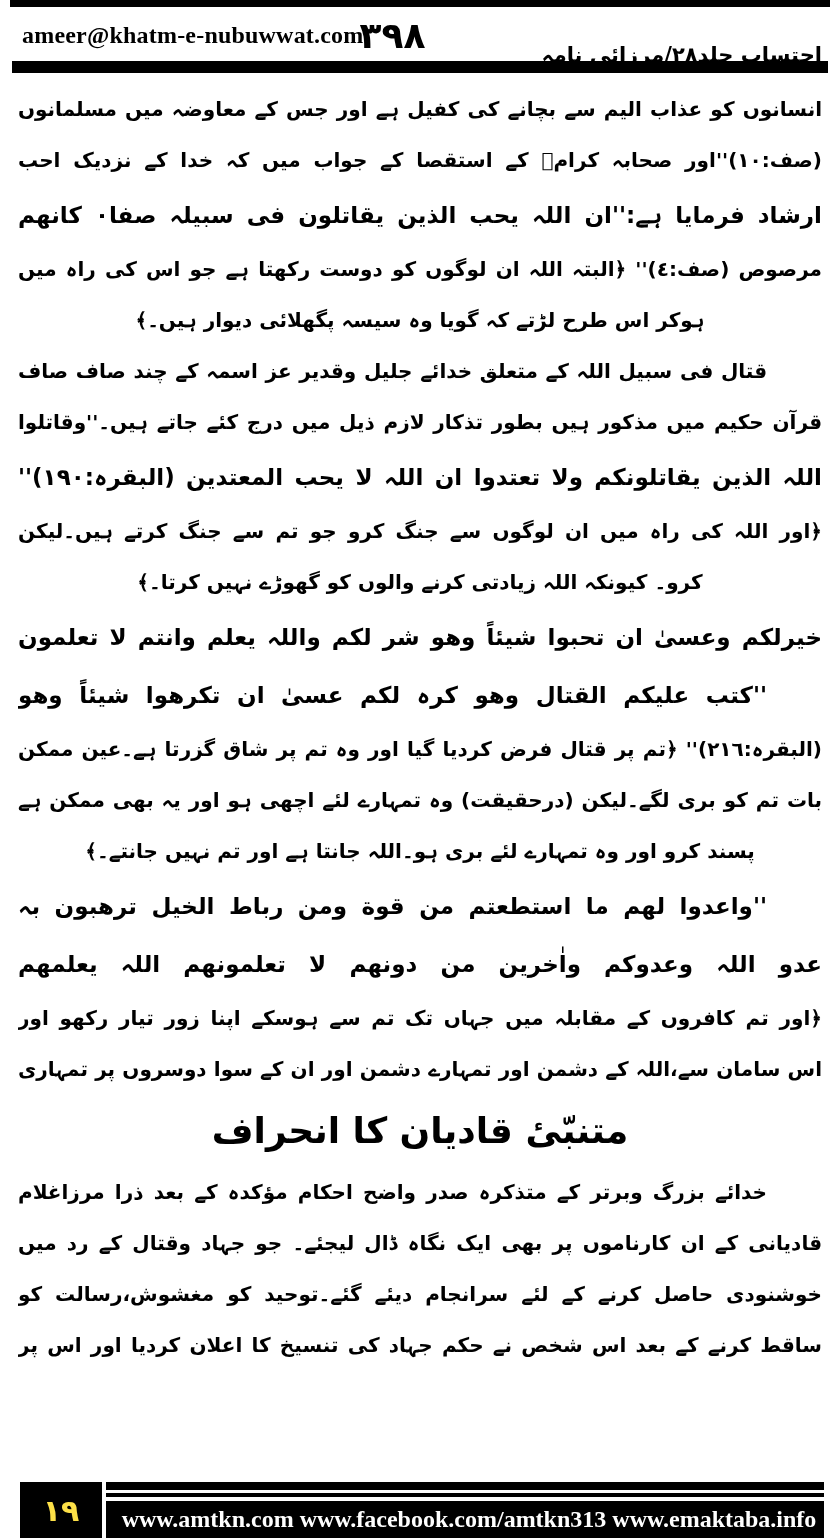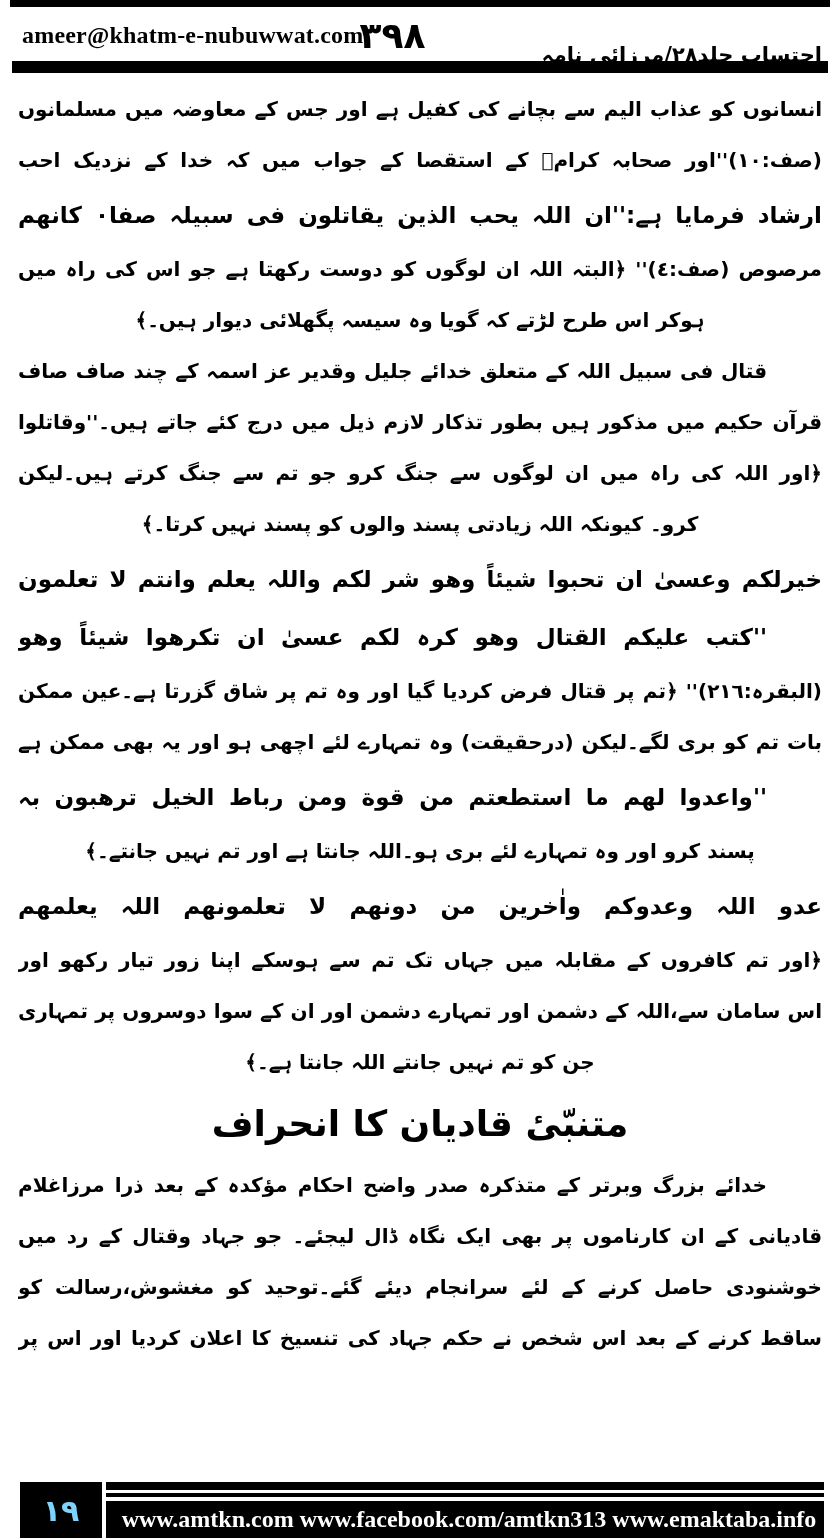--- a/index.html
+++ b/index.html
@@ -46,21 +46,21 @@
   .heading{
     height:72px;line-height:72px;text-align:center;
     font-size:36px;font-weight:bold;
   }
   
   .footer{
     position:absolute;left:20px;right:16px;bottom:2px;height:56px;
     display:flex;align-items:stretch;
   }
   .badge{
-    width:82px;background:#000;color:#7dd3fc;
+    width:82px;background:#000;color:#fde047;
     display:flex;align-items:center;justify-content:center;
     font-size:30px;font-weight:bold;direction:rtl;
   }
   .bar{flex:1;display:flex;flex-direction:column;margin-left:4px;}
   .bar .s1{height:8px;background:#000;}
   .bar .s2{height:3px;background:#fff;}
   .bar .s3{height:4px;background:#000;}
   .bar .s4{height:4px;background:#fff;}
   .bar .urls{
     flex:1;background:#000;color:#fff;text-align:center;
@@ -85,32 +85,32 @@
   <div class="rule"></div>
 
   <div class="content">
     <div class="line urdu fill">انسانوں کو عذاب الیم سے بچانے کی کفیل ہے اور جس کے معاوضہ میں مسلمانوں کو جنت کا وعدہ</div>
     <div class="line urdu fill">(صف:١٠)''اور صحابہ کرامؓ کے استقصا کے جواب میں کہ خدا کے نزدیک احب الاعمال کیا ہے۔</div>
     <div class="line arabic fill">ارشاد فرمایا ہے:''ان اللہ یحب الذین یقاتلون فی سبیلہ صفا۰ کانھم بنیان</div>
     <div class="line urdu fill">مرصوص (صف:٤)'' ﴿البتہ اللہ ان لوگوں کو دوست رکھتا ہے جو اس کی راہ میں صف بصف</div>
     <div class="line urdu center">ہوکر اس طرح لڑتے کہ گویا وہ سیسہ پگھلائی دیوار ہیں۔﴾</div>
     <div class="line urdu fill indent">قتال فی سبیل اللہ کے متعلق خدائے جلیل وقدیر عز اسمہ کے چند صاف صاف احکام جو</div>
     <div class="line urdu fill">قرآن حکیم میں مذکور ہیں بطور تذکار لازم ذیل میں درج کئے جاتے ہیں۔''وقاتلوا فی سبیل</div>
+    <div class="line arabic fill">اللہ الذین یقاتلونکم ولا تعتدوا ان اللہ لا یحب المعتدین (البقرہ:١٩٠)''</div>
     <div class="line urdu fill">﴿اور اللہ کی راہ میں ان لوگوں سے جنگ کرو جو تم سے جنگ کرتے ہیں۔لیکن (کسی پر) زیادتی نہ</div>
-    <div class="line urdu center">کرو۔ کیونکہ اللہ زیادتی پسند والوں کو پسند نہیں کرتا۔﴾</div>
+    <div class="line urdu center">کرو۔ کیونکہ اللہ زیادتی کرنے والوں کو گھوڑے نہیں کرتا۔﴾</div>
     <div class="line arabic fill">خیرلکم وعسیٰ ان تحبوا شیئاً وھو شر لکم واللہ یعلم وانتم لا تعلمون</div>
     <div class="line arabic fill indent">''کتب علیکم القتال وھو کرہ لکم عسیٰ ان تکرھوا شیئاً وھو</div>
     <div class="line urdu fill">(البقرہ:٢١٦)'' ﴿تم پر قتال فرض کردیا گیا اور وہ تم پر شاق گزرتا ہے۔عین ممکن ہے کہ ایک</div>
     <div class="line urdu fill">بات تم کو بری لگے۔لیکن (درحقیقت) وہ تمہارے لئے اچھی ہو اور یہ بھی ممکن ہے کہ تم کسی بات کو</div>
+    <div class="line urdu center">پسند کرو اور وہ تمہارے لئے بری ہو۔اللہ جانتا ہے اور تم نہیں جانتے۔﴾</div>
     <div class="line arabic fill indent">''واعدوا لھم ما استطعتم من قوة ومن رباط الخیل ترھبون بہ</div>
-    <div class="line urdu center">پسند کرو اور وہ تمہارے لئے بری ہو۔اللہ جانتا ہے اور تم نہیں جانتے۔﴾</div>
     <div class="line arabic fill">عدو اللہ وعدوکم واٰخرین من دونھم لا تعلمونھم اللہ یعلمھم (انفال:٦٠)''</div>
     <div class="line urdu fill">﴿اور تم کافروں کے مقابلہ میں جہاں تک تم سے ہوسکے اپنا زور تیار رکھو اور گھوڑے باندھے رکھو۔</div>
     <div class="line urdu fill">اس سامان سے،اللہ کے دشمن اور تمہارے دشمن اور ان کے سوا دوسروں پر تمہاری دھاک رہے گی۔</div>
-    <div class="line urdu center">جن کو تم نہیں جانتے اللہ جانتا ہے۔﴾</div>
     <div class="heading">متنبّیٔ قادیان کا انحراف</div>
     <div class="line urdu fill indent">خدائے بزرگ وبرتر کے متذکرہ صدر واضح احکام مؤکدہ کے بعد ذرا مرزاغلام احمد</div>
     <div class="line urdu fill">قادیانی کے ان کارناموں پر بھی ایک نگاہ ڈال لیجئے۔ جو جہاد وقتال کے رد میں حکام وقت کی</div>
     <div class="line urdu fill">خوشنودی حاصل کرنے کے لئے سرانجام دیئے گئے۔توحید کو مغشوش،رسالت کو ناتمام اور حج کو</div>
     <div class="line urdu fill">ساقط کرنے کے بعد اس شخص نے حکم جہاد کی تنسیخ کا اعلان کردیا اور اس پر اپنے خاص تاویلی انداز</div>
   </div>
 
   <div class="footer">
     <div class="badge">۱۹</div>
     <div class="bar">

